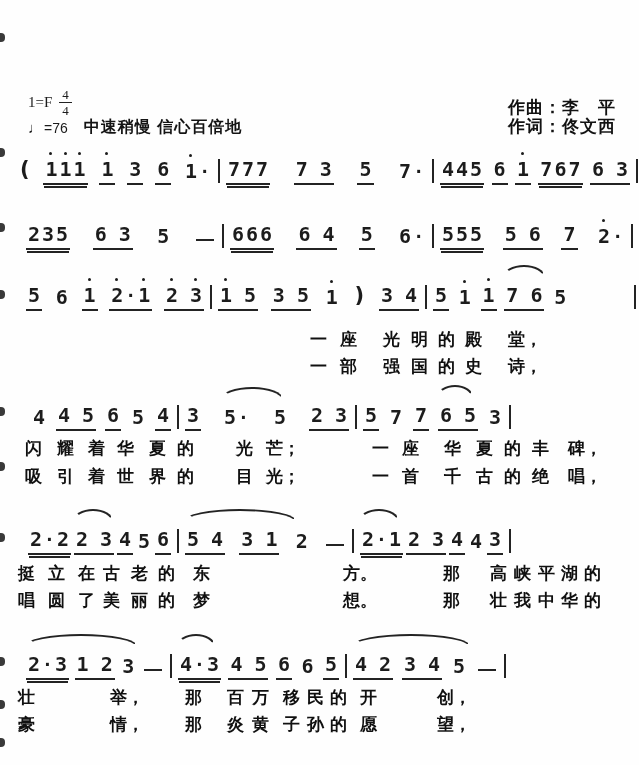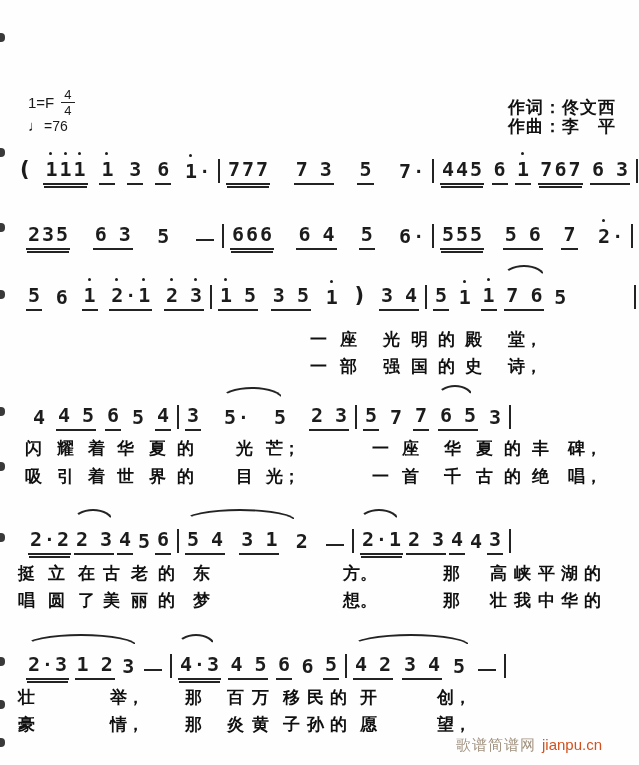--- a/index.html
+++ b/index.html
@@ -4,21 +4,21 @@
 <style>
   html,body{margin:0;padding:0;background:#e8e8e8;}
   .page{position:relative;width:639px;height:765px;background:#fefefe;margin:0 auto;overflow:hidden;
         font-family:"Liberation Sans",sans-serif;color:#1b1b1b;}
   
   .title{position:absolute;top:12px;left:0;width:100%;text-align:center;margin:0;
          font-family:"DejaVu Serif",serif;font-weight:700;font-size:36px;letter-spacing:7px;color:#161616;}
   .subtitle{position:absolute;top:74px;left:0;width:100%;text-align:center;
             font-weight:700;font-size:18px;letter-spacing:2px;}
   .keysig{position:absolute;top:88px;left:28px;display:flex;align-items:center;
-          font-family:Liberation Sans, sans-serif;font-size:15px;}
+          font-family:Liberation Serif, serif;font-size:15px;}
   .frac{display:inline-flex;flex-direction:column;align-items:center;margin-left:7px;font-size:13px;line-height:1;}
   .frac i{display:block;font-style:normal;padding:0 3px;}
   .frac i:first-child{border-bottom:1.5px solid #222;padding-bottom:1px;margin-bottom:1px;}
   .tempo{position:absolute;top:117px;left:28px;display:flex;align-items:center;font-size:14px;}
   .tempo .nq{font-size:15px;margin-right:1px;}
   .tempo .ttext{font-weight:700;font-size:16px;margin-left:16px;letter-spacing:1px;color:#141414;}
   .credits{position:absolute;top:98px;left:508px;font-weight:700;font-size:17px;line-height:19px;
            letter-spacing:1px;color:#121212;}
   
   .sys{position:absolute;display:flex;align-items:flex-end;}
@@ -60,25 +60,26 @@
     <span>1=F</span>
     <span class="frac">
         <i>4</i>
         <i>4</i>
       </span>
   </div>
 
   <div class="tempo">
     <span class="nq">♩</span>
       <span>=76</span>
+    <span class="ttext">中速稍慢 信心百倍地</span>
   </div>
 
   <div class="credits">
+    <div>作曲：李　平</div>
     <div>作词：佟文西</div>
-    <div>作曲：李　平</div>
   </div>
 
   <div id="score">
       <div class="sys" style="left: 12px; top: 150px;">
         <div class="meas" style="width: 206px;">
           <div class="tok paren">(</div>
           <div class="tok u2">
             <span class="ch hi">1</span>
             <span class="ch hi">1</span>
             <span class="ch hi">1</span>
@@ -564,23 +565,20 @@
         <span class="lch" style="left: 227px;">炎</span>
         <span class="lch" style="left: 252px;">黄</span>
         <span class="lch" style="left: 283px;">子</span>
         <span class="lch" style="left: 307px;">孙</span>
         <span class="lch" style="left: 330px;">的</span>
         <span class="lch" style="left: 360px;">愿</span>
         <span class="lch" style="left: 437px;">望，</span>
       </div>
     </div>
 
-  <div class="footer">
-    <span class="site">歌谱简谱网</span><span class="url">jianpu.cn</span>
-  </div>
 
   <div id="artifacts">
       <div class="smudge" style="top: 33px;"></div>
       <div class="smudge" style="top: 148px;"></div>
       <div class="smudge" style="top: 223px;"></div>
       <div class="smudge" style="top: 290px;"></div>
       <div class="smudge" style="top: 407px;"></div>
       <div class="smudge" style="top: 462px;"></div>
       <div class="smudge" style="top: 533px;"></div>
       <div class="smudge" style="top: 657px;"></div>

